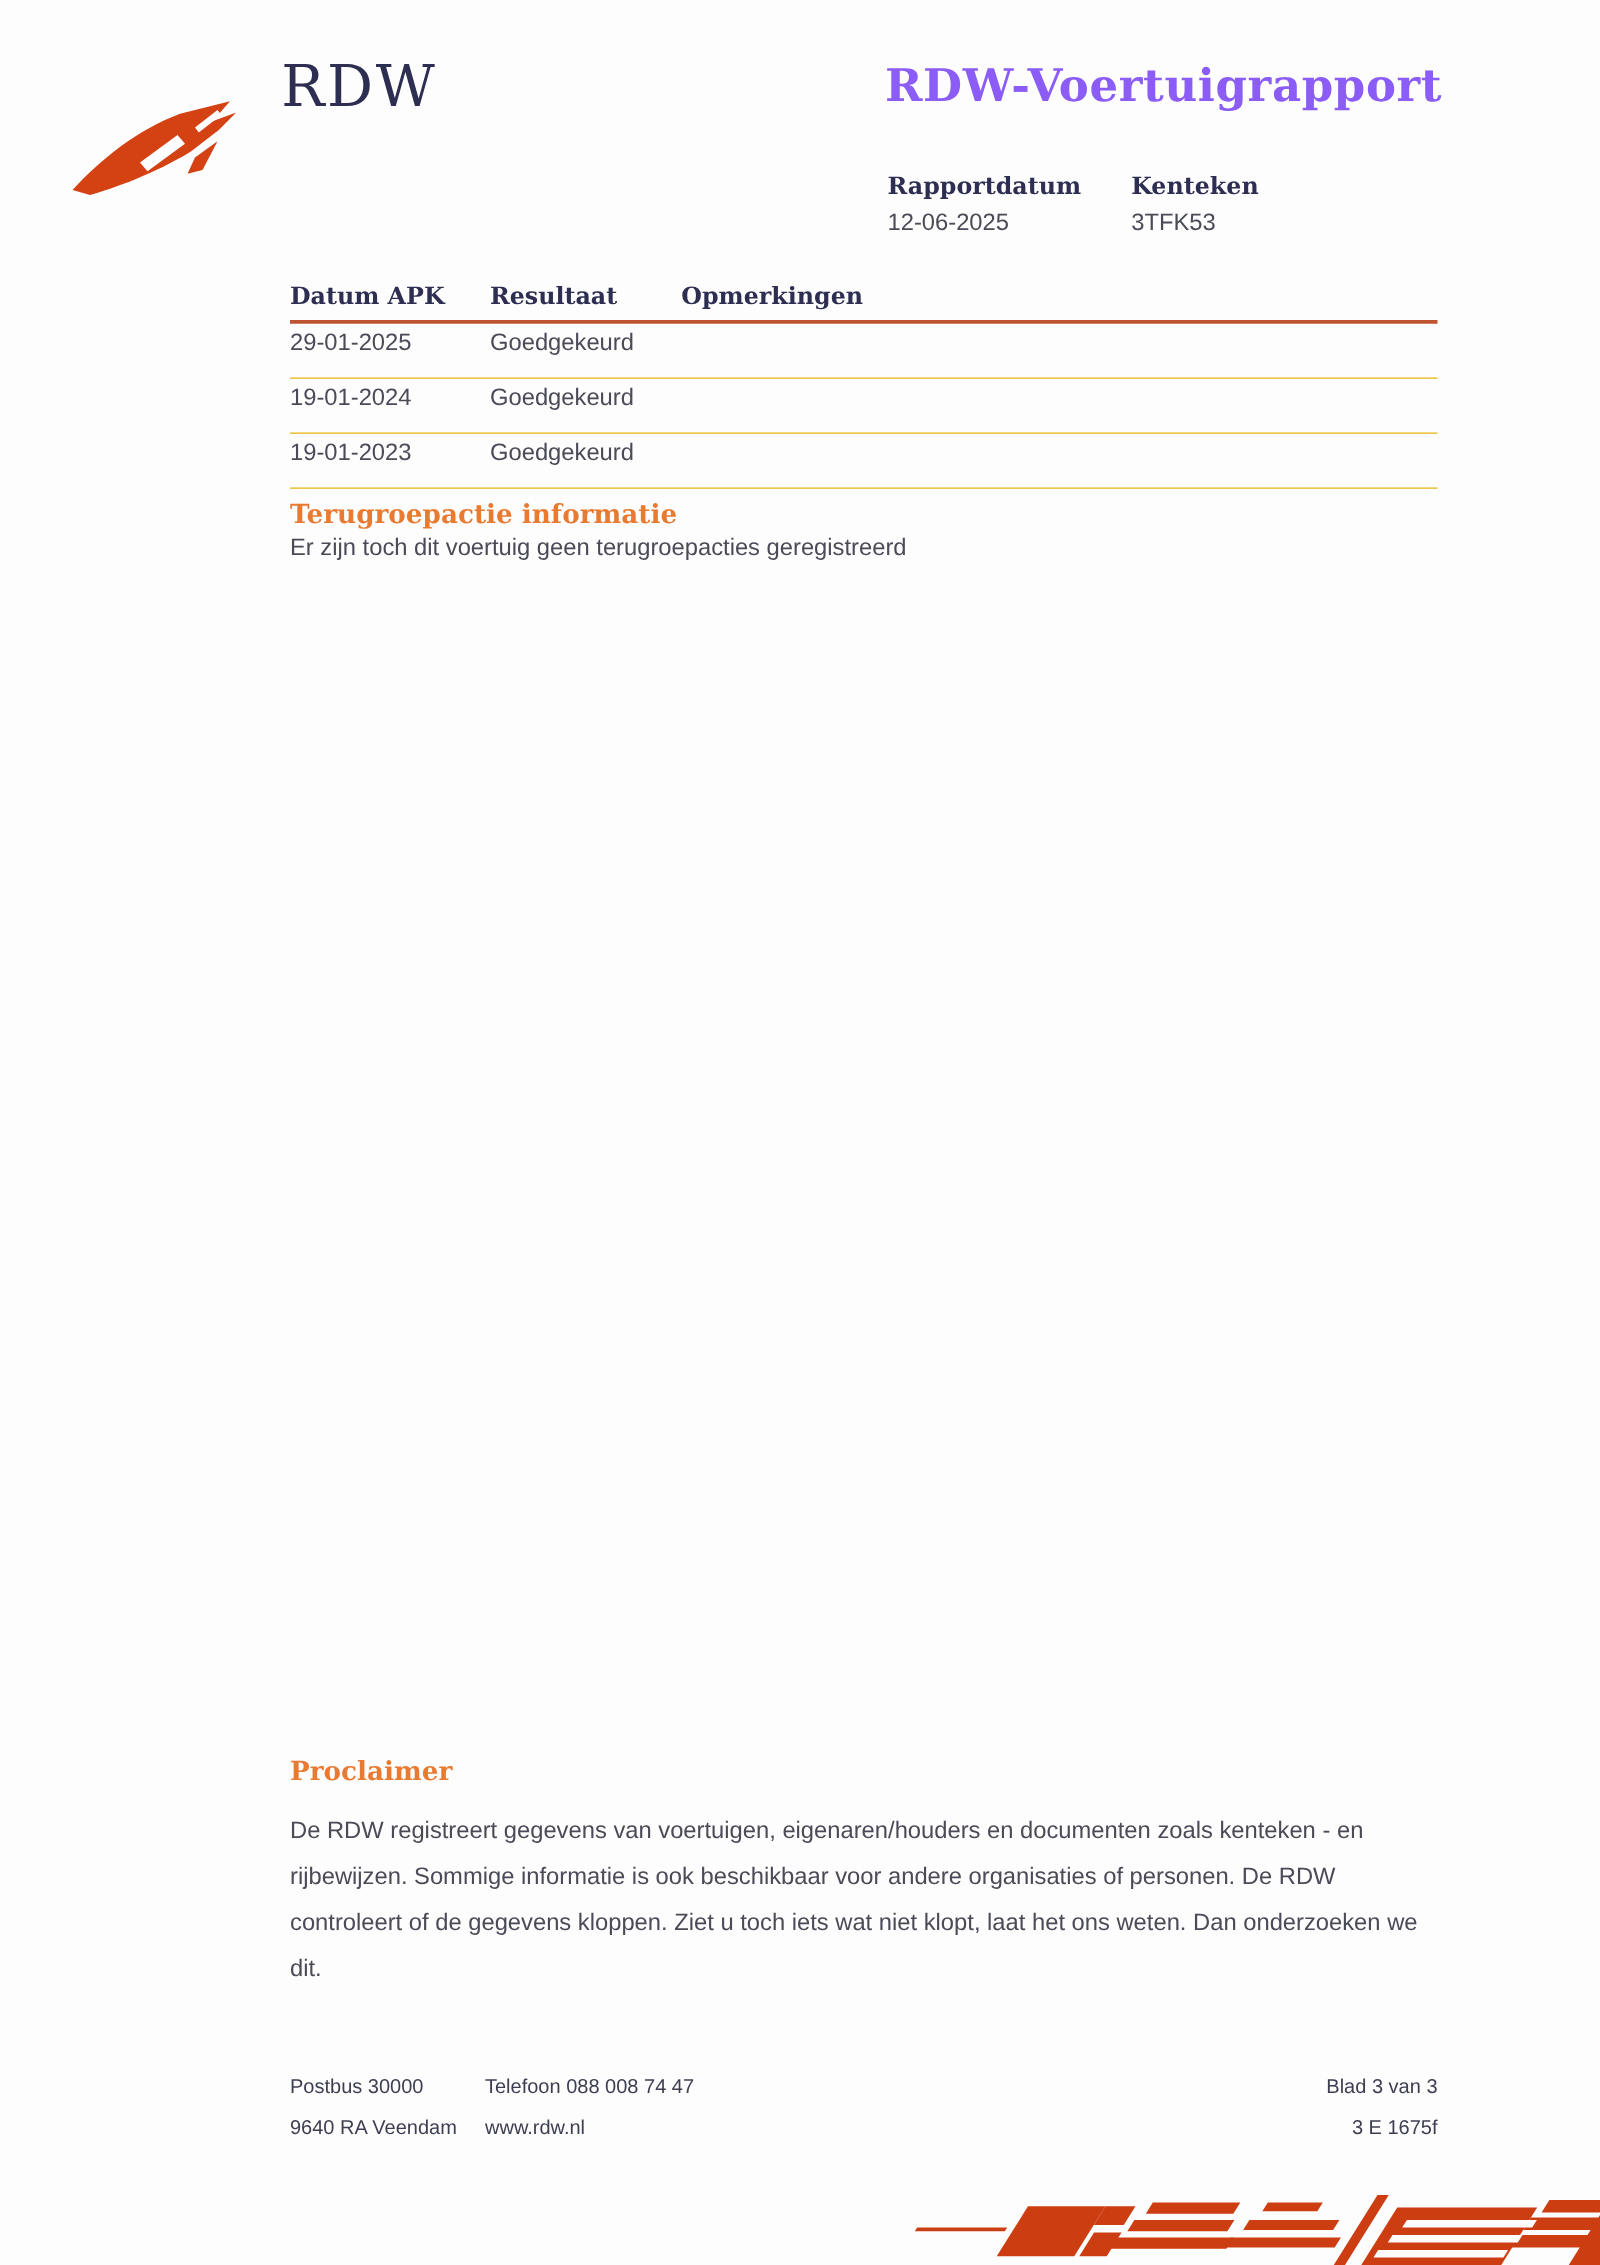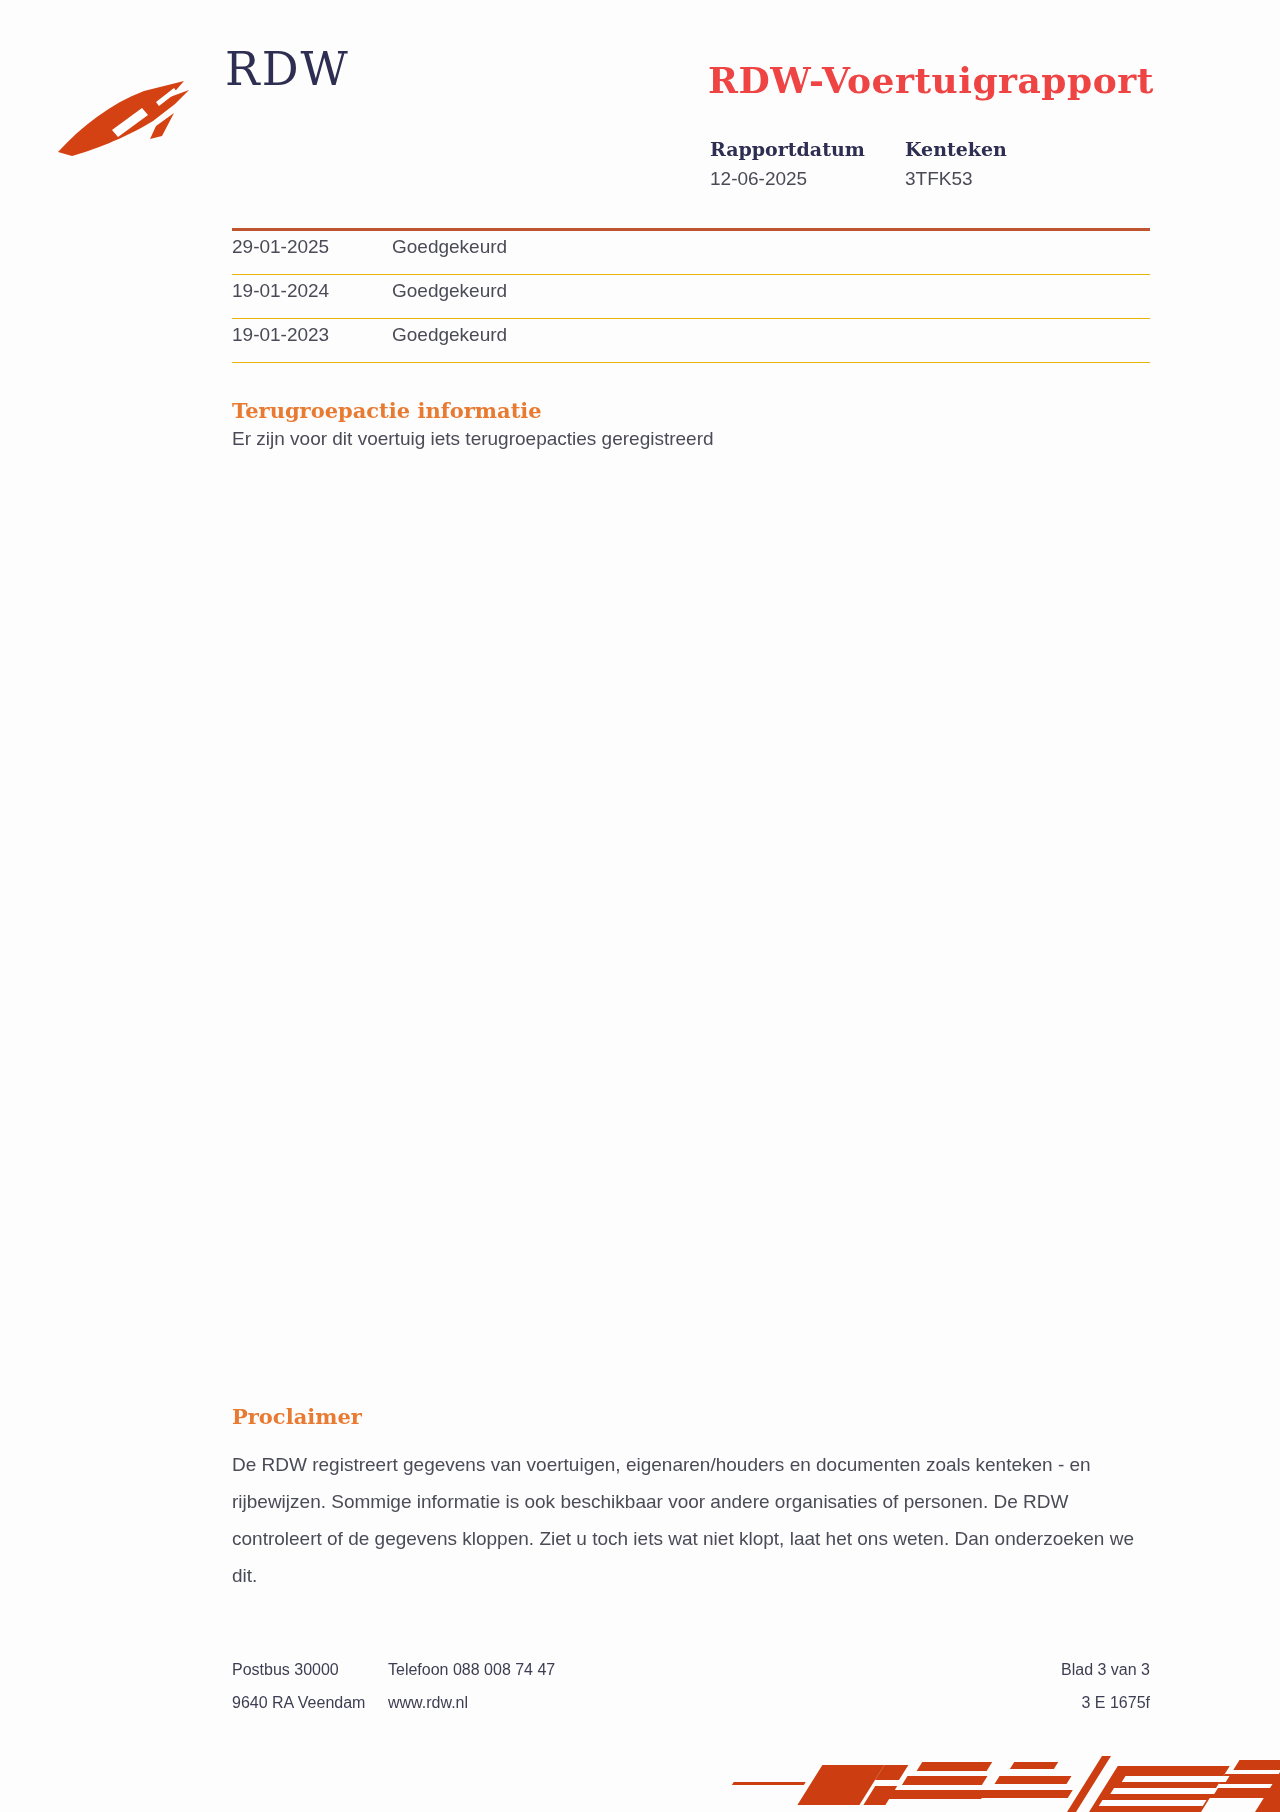--- a/index.html
+++ b/index.html
@@ -15,22 +15,22 @@
   .slab { font-family: "DejaVu Serif", serif; font-weight: bold; }
 
   
   .logo-wing { position: absolute; left: 56px; top: 76px; width: 152px; height: 88px; }
   .logo-text {
     position: absolute; left: 225px; top: 42px;
     font-family: "DejaVu Serif", serif; font-weight: normal;
     font-size: 46px; letter-spacing: 2px; color: #2e2e52;
   }
   .doc-title {
-    position: absolute; left: 708px; top: 59px;
-    font-size: 36px; color: #ef4444; letter-spacing: 0.5px;
+    position: absolute; left: 708px; top: 48px;
+    font-size: 36px; color: #8b5cf6; letter-spacing: 0.5px;
   }
   .meta-label { position: absolute; top: 138px; font-size: 19px; color: #2e2e52; }
   .meta-value { position: absolute; top: 168px; font-size: 19px; color: #4b4b58; }
   .meta-col1 { left: 710px; }
   .meta-col2 { left: 905px; }
 
   
   .apk-table { position: absolute; left: 232px; top: 226px; width: 918px; }
   .thead { position: relative; height: 28px; }
   .thead .col { font-size: 19px; color: #2e2e52; }
@@ -85,40 +85,45 @@
   <div class="logo-text">RDW</div>
 
   <div class="doc-title slab">RDW-Voertuigrapport</div>
 
   <div class="meta-label meta-col1 slab">Rapportdatum</div>
   <div class="meta-value meta-col1">12-06-2025</div>
   <div class="meta-label meta-col2 slab">Kenteken</div>
   <div class="meta-value meta-col2">3TFK53</div>
 
   <div class="apk-table">
+    <div class="thead">
+      <span class="col c1 slab">Datum APK</span>
+      <span class="col c2 slab">Resultaat</span>
+      <span class="col c3 slab">Opmerkingen</span>
+    </div>
     <div class="header-rule"></div>
     <div class="trow">
       <span class="col c1">29-01-2025</span>
       <span class="col c2">Goedgekeurd</span>
       <span class="col c3"></span>
     </div>
     <div class="trow">
       <span class="col c1">19-01-2024</span>
       <span class="col c2">Goedgekeurd</span>
       <span class="col c3"></span>
     </div>
     <div class="trow">
       <span class="col c1">19-01-2023</span>
       <span class="col c2">Goedgekeurd</span>
       <span class="col c3"></span>
     </div>
   </div>
 
   <div class="section-heading terugroep-heading slab">Terugroepactie informatie</div>
-  <div class="section-body terugroep-body">Er zijn voor dit voertuig iets terugroepacties geregistreerd</div>
+  <div class="section-body terugroep-body">Er zijn toch dit voertuig geen terugroepacties geregistreerd</div>
 
   <div class="section-heading proclaimer-heading slab">Proclaimer</div>
   <div class="section-body proclaimer-body">De RDW registreert gegevens van voertuigen, eigenaren/houders en documenten zoals kenteken - en rijbewijzen. Sommige informatie is ook beschikbaar voor andere organisaties of personen. De RDW controleert of de gegevens kloppen. Ziet u toch iets wat niet klopt, laat het ons weten. Dan onderzoeken we dit.</div>
 
   <div class="footer-item f-row1 f-col1">Postbus 30000</div>
   <div class="footer-item f-row2 f-col1">9640 RA Veendam</div>
   <div class="footer-item f-row1 f-col2">Telefoon 088 008 74 47</div>
   <div class="footer-item f-row2 f-col2">www.rdw.nl</div>
   <div class="footer-item f-row1 f-right">Blad 3 van 3</div>
   <div class="footer-item f-row2 f-right">3 E 1675f</div>

